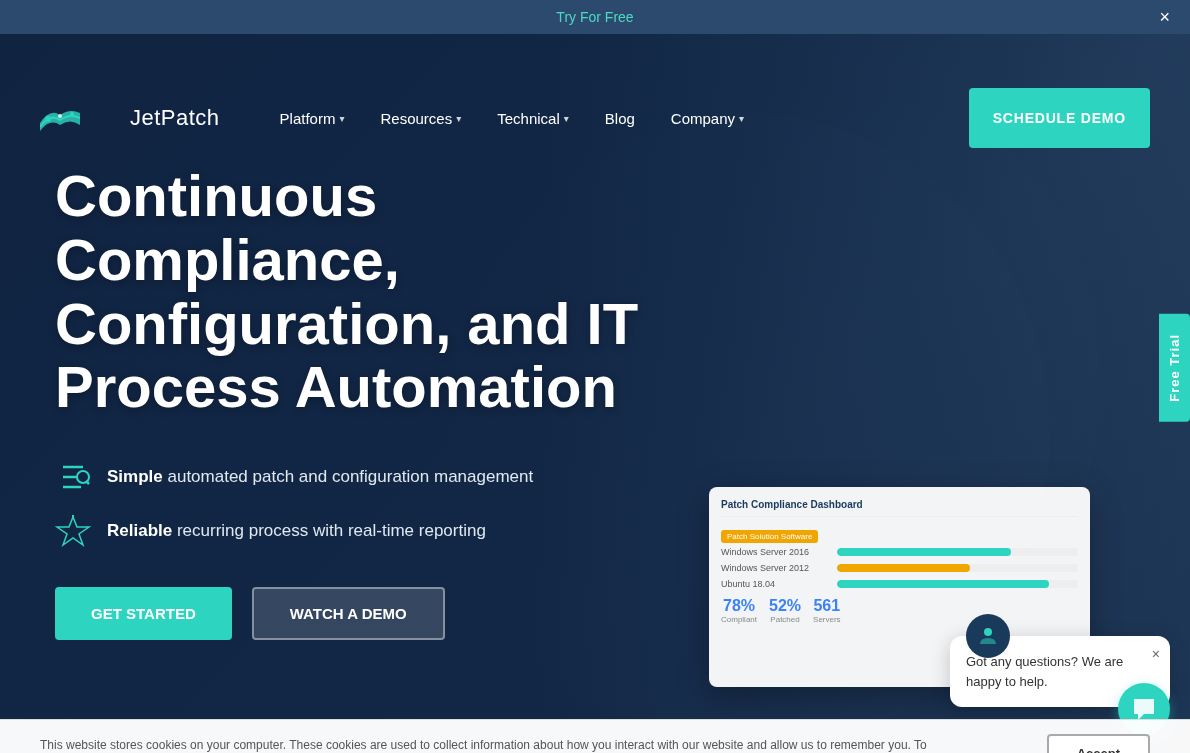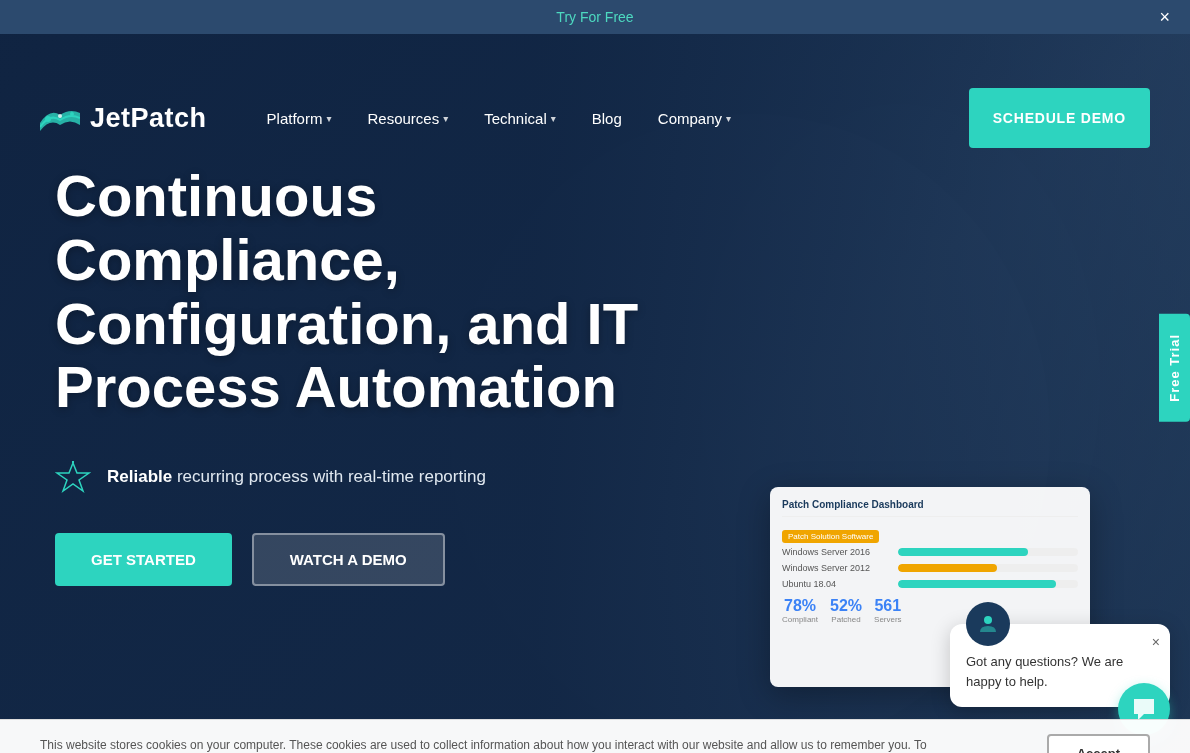--- a/index.html
+++ b/index.html
@@ -46,23 +46,24 @@
       align-items: center;
       gap: 10px;
       margin-right: 60px;
     }
     #logo-icon {
       width: 40px;
       height: 30px;
     }
     #logo-text {
       color: #fff;
-      font-size: 27px;
-      font-weight: 700;
+      font-size: 22px;
+      font-weight: 400;
       letter-spacing: 0.5px;
+      margin-left: 40px;
     }
     #nav-links {
       display: flex;
       align-items: center;
       gap: 36px;
       flex: 1;
     }
     .nav-item {
       color: #fff;
       font-size: 15px;
@@ -226,21 +227,21 @@
       display: flex;
       align-items: center;
       justify-content: center;
       color: #fff;
       font-size: 20px;
     }
     #chat-text {
       color: #333;
       font-size: 13px;
       line-height: 1.5;
-      margin-top: 12px;
+      margin-top: 0;
     }
 
     
     #cookie-banner {
       position: absolute;
       bottom: 0;
       left: 0;
       right: 0;
       z-index: 40;
       background: rgba(255,255,255,0.97);
@@ -284,21 +285,21 @@
       justify-content: center;
       cursor: pointer;
       box-shadow: 0 4px 12px rgba(45,212,191,0.4);
     }
 
     
     #dashboard-mockup {
       position: absolute;
       right: 100px;
       bottom: 100px;
-      width: 320px;
+      width: 381px;
       height: 200px;
       z-index: 5;
       background: rgba(255,255,255,0.95);
       border-radius: 8px;
       overflow: hidden;
       box-shadow: 0 8px 32px rgba(0,0,0,0.3);
       padding: 12px;
     }
     #dash-header {
       font-size: 10px;
@@ -447,20 +448,32 @@
         <span>Company</span>
         <span class="nav-chevron">▾</span>
       </a>
     </div>
     <button id="schedule-demo-btn">SCHEDULE DEMO</button>
   </nav>
 
   <div id="hero-content">
     <h1 id="hero-title">Continuous Compliance, Configuration, and IT Process Automation</h1>
 
+    <div class="hero-feature">
+      <svg class="feature-icon" viewBox="0 0 36 36">
+        <line x1="8" y1="8" x2="28" y2="8" stroke="#2dd4bf" stroke-width="2.5"></line>
+        <line x1="8" y1="18" x2="22" y2="18" stroke="#2dd4bf" stroke-width="2.5"></line>
+        <line x1="8" y1="28" x2="26" y2="28" stroke="#2dd4bf" stroke-width="2.5"></line>
+        <circle cx="28" cy="18" r="6" stroke="#2dd4bf" stroke-width="2" fill="none"></circle>
+        <line x1="31" y1="22" x2="34" y2="25" stroke="#2dd4bf" stroke-width="2.5"></line>
+      </svg>
+      <span class="feature-text">
+        <strong>Simple</strong><span> automated patch and configuration management</span>
+      </span>
+    </div>
 
 
     <div class="hero-feature">
       <svg class="feature-icon" viewBox="0 0 36 36">
         <polygon points="18,4 22,14 34,14 24,21 28,32 18,25 8,32 12,21 2,14 14,14" stroke="#2dd4bf" stroke-width="1.5" fill="none"></polygon>
         <line x1="18" y1="4" x2="18" y2="2" stroke="#2dd4bf" stroke-width="2"></line>
       </svg>
       <span class="feature-text">
         <strong>Reliable</strong><span> recurring process with real-time reporting</span>
       </span>

